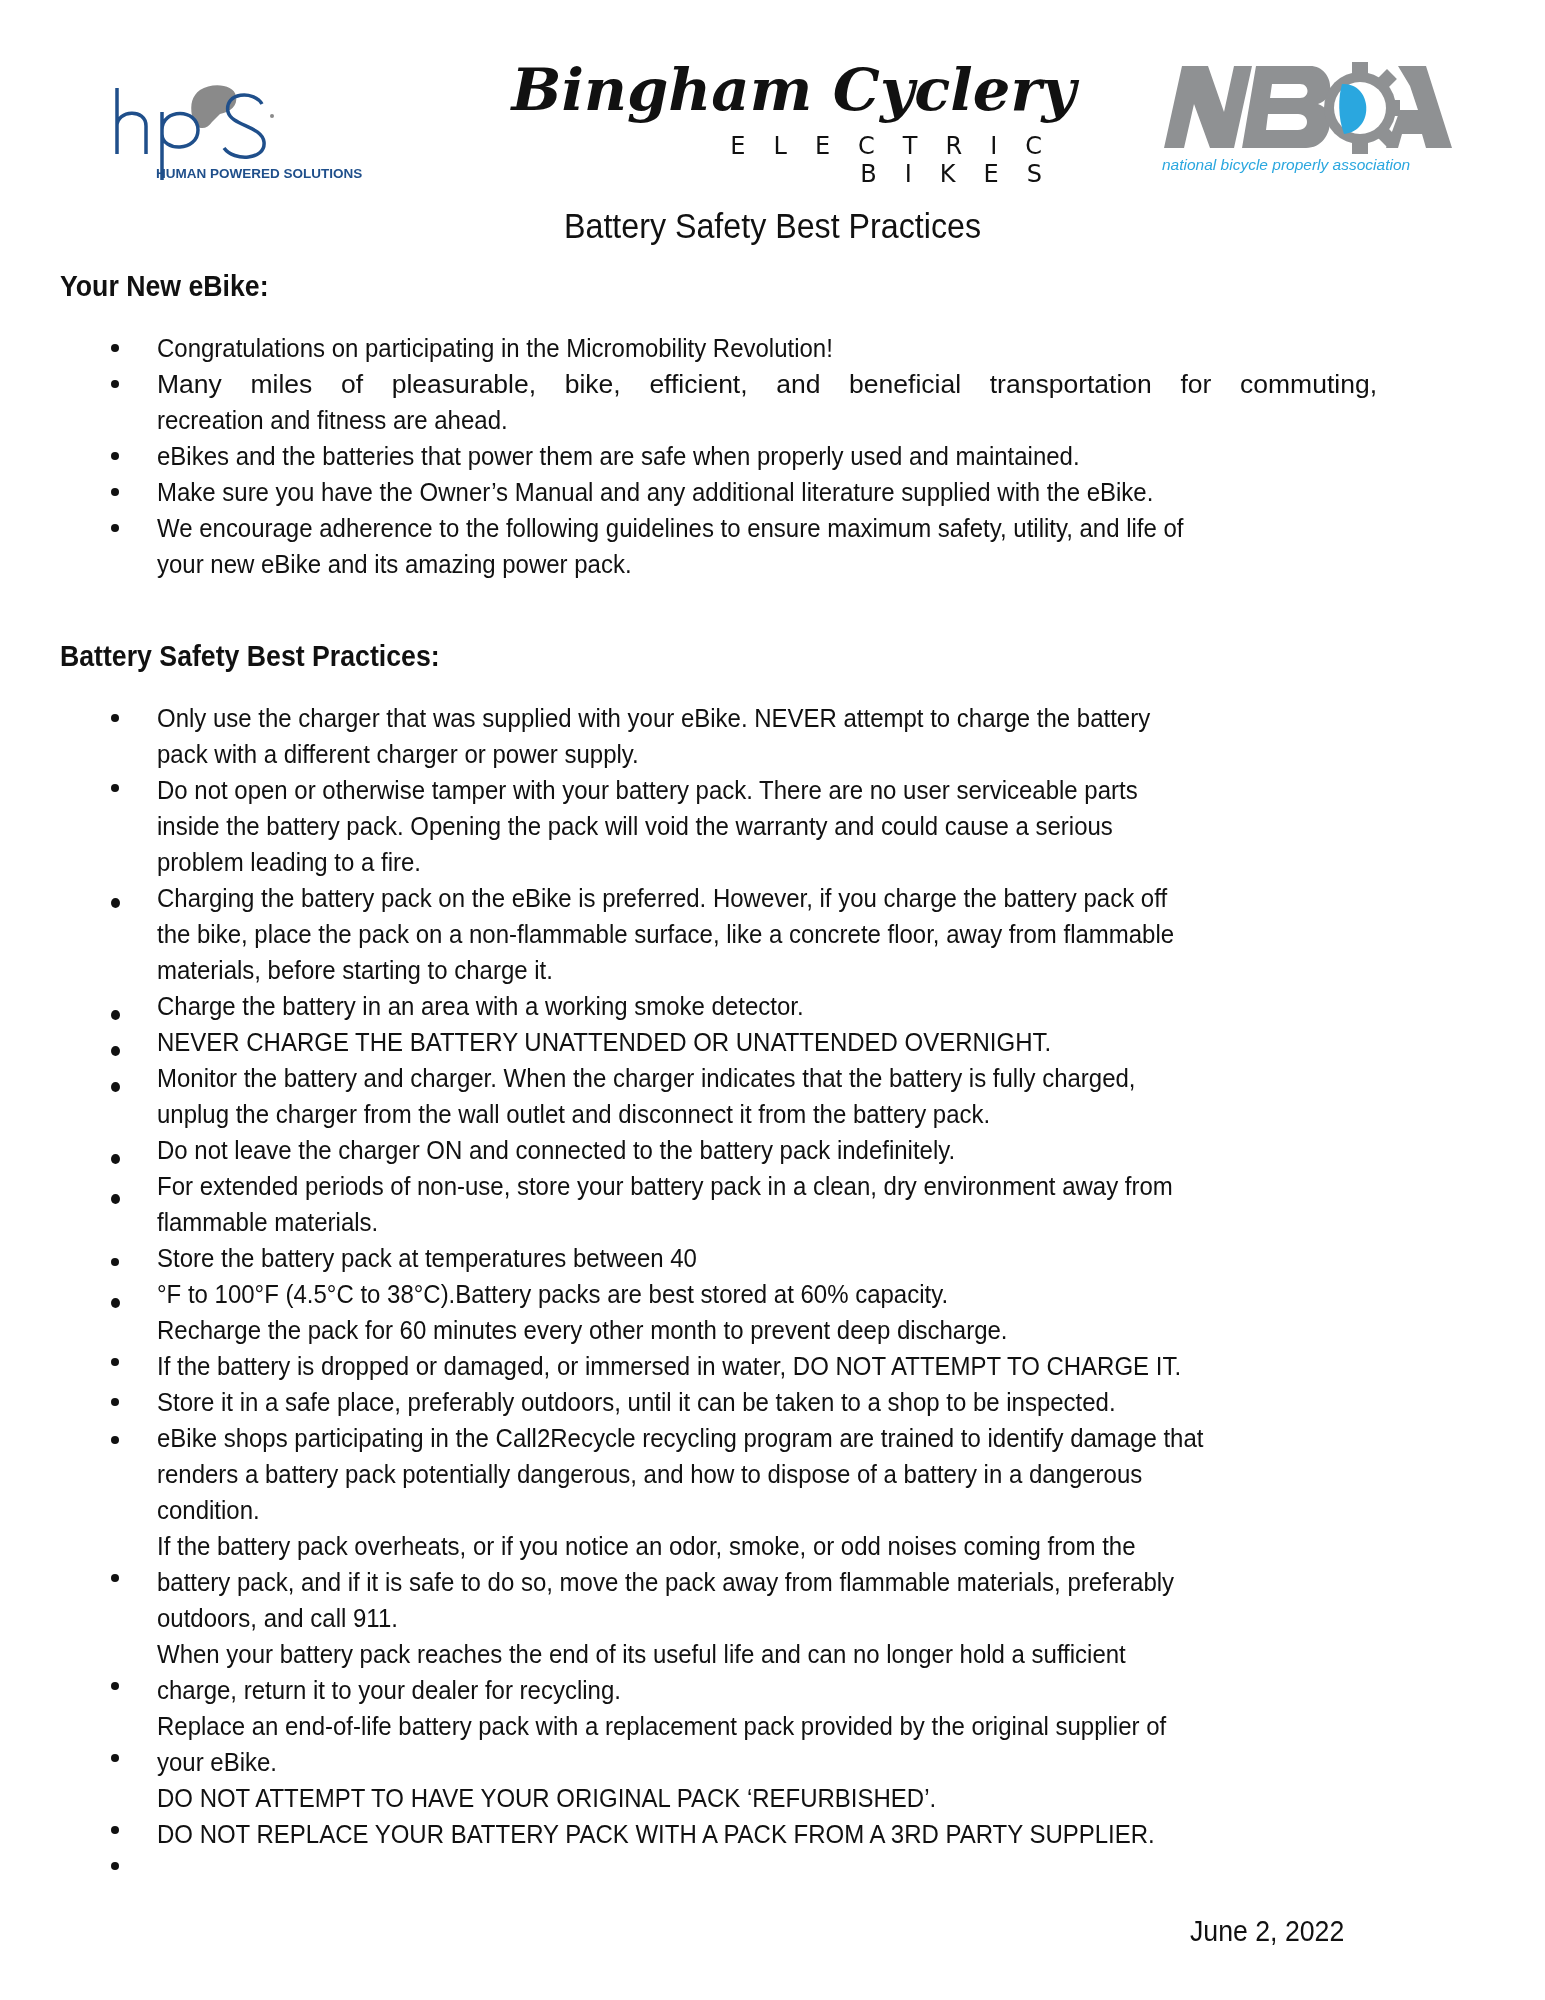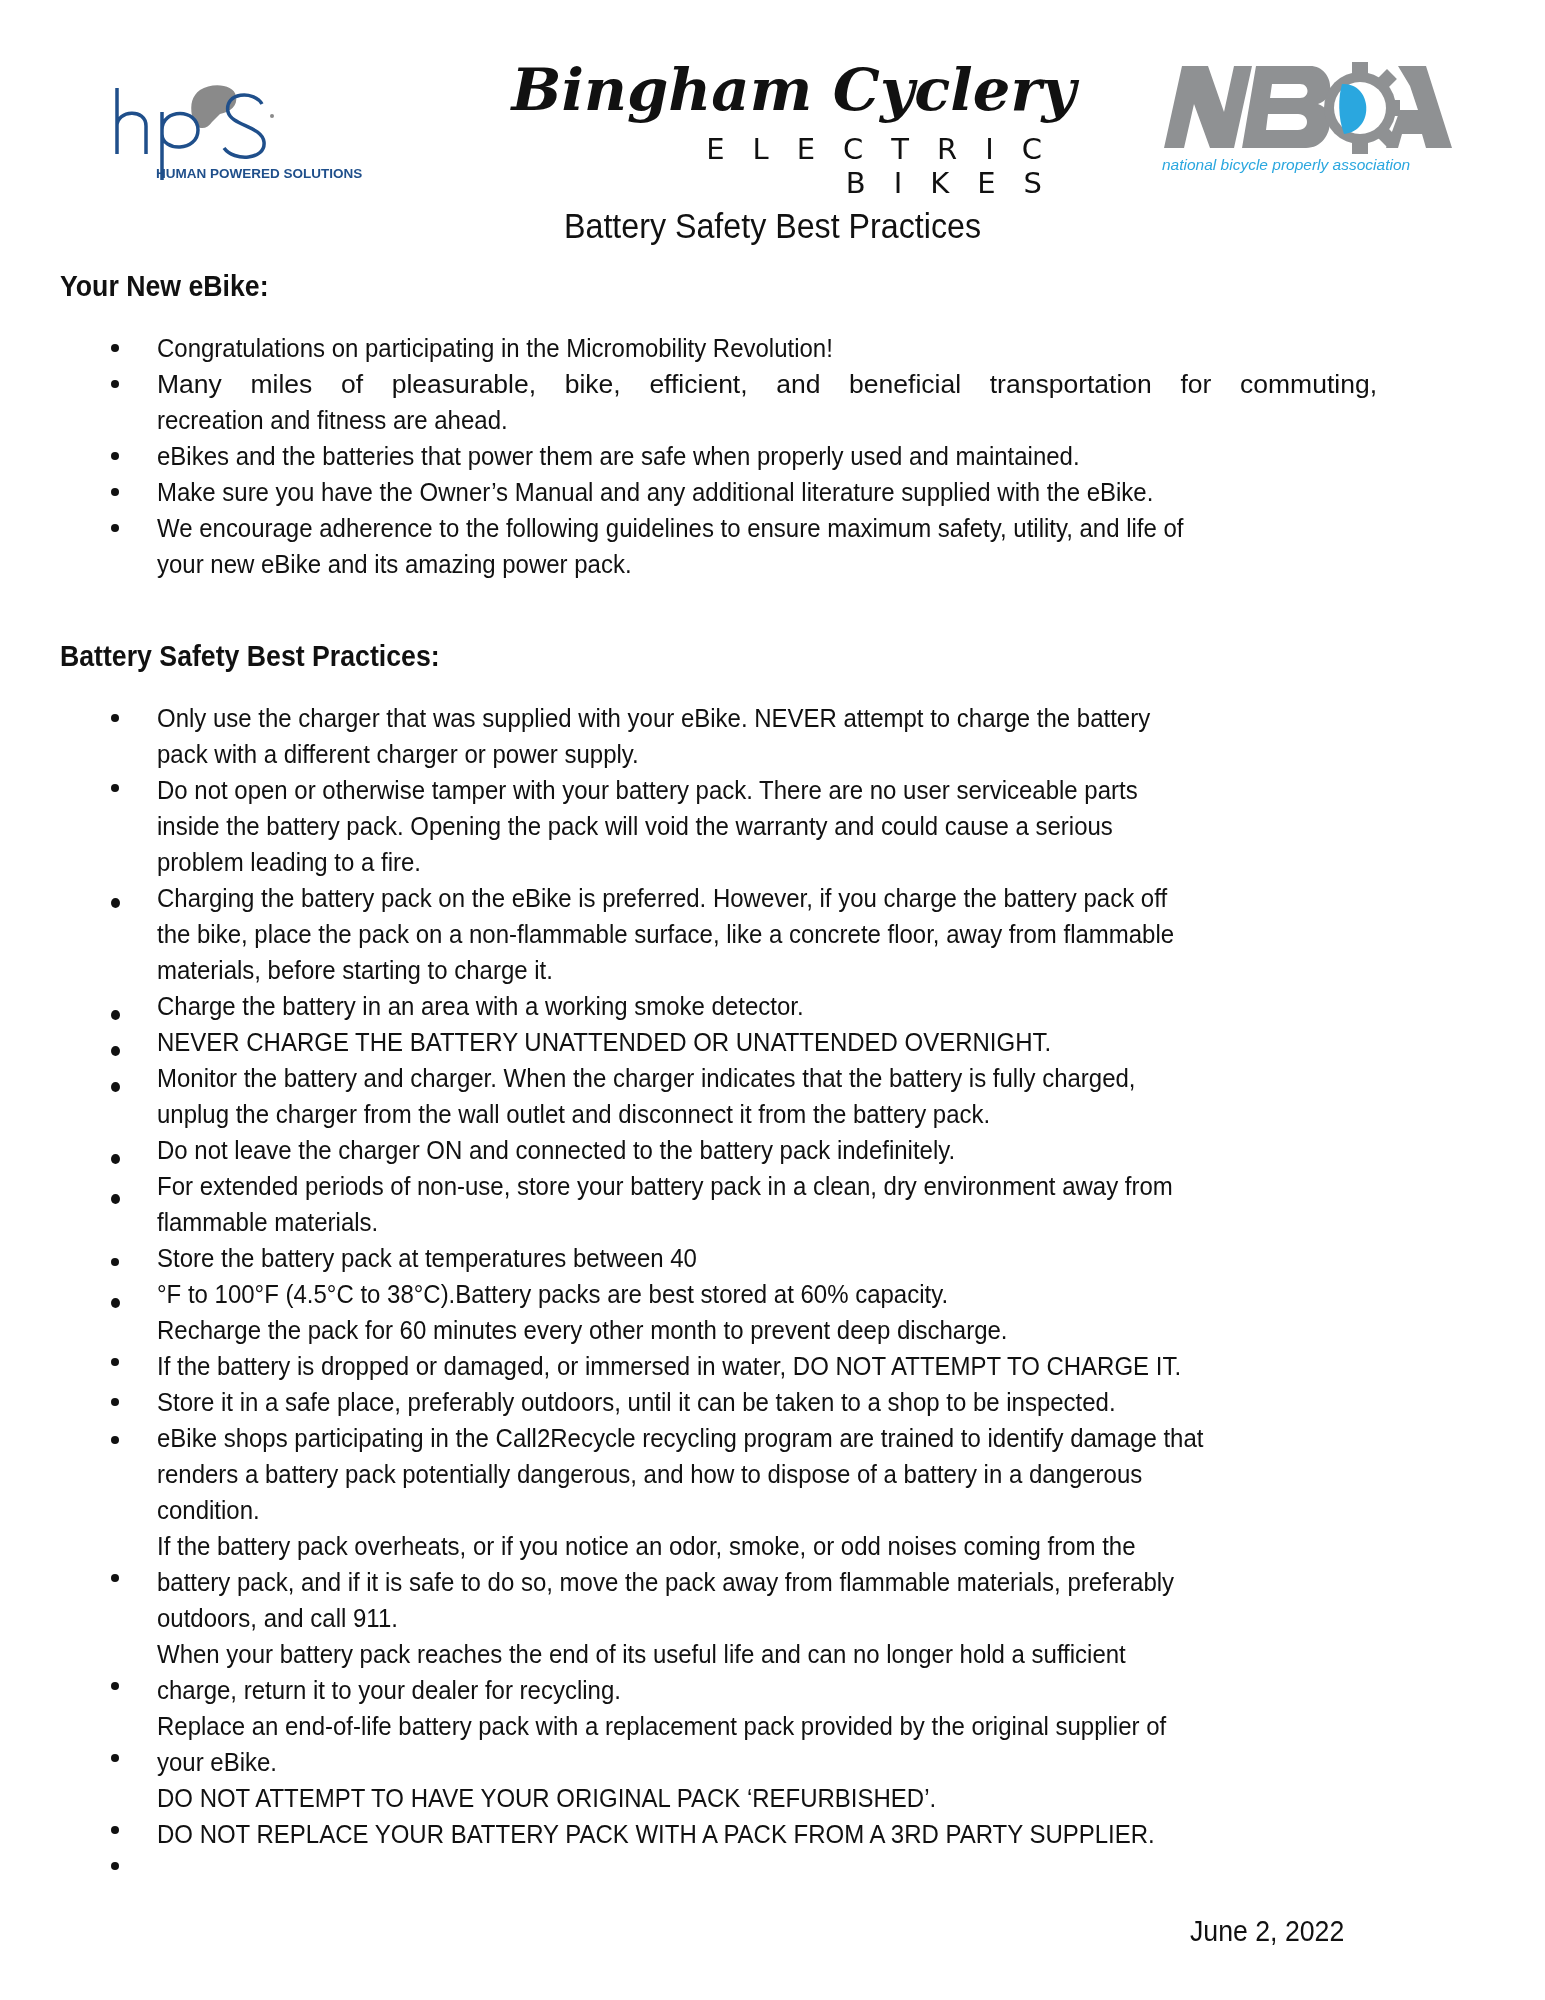--- a/index.html
+++ b/index.html
@@ -2,21 +2,21 @@
 <html><head>
 <meta charset="utf-8">
 <style>
   html, body { margin: 0; padding: 0; background: #ffffff; }
   body { width: 1545px; height: 2000px; position: relative; overflow: hidden; font-family: "Liberation Sans", sans-serif; color: #111; }
   .abs { position: absolute; }
   
   #hps-logo { left: 112px; top: 82px; width: 270px; height: 110px; }
   #bingham-logo { left: 470px; top: 58px; width: 600px; height: 120px; text-align: right; }
   .bingham-name { font-family: "DejaVu Serif", serif; font-style: italic; font-weight: bold; font-size: 58px; letter-spacing: 0px; color: #111; line-height: 64px; transform: scaleX(1.02); }
-  .bingham-sub { font-family: "DejaVu Sans", sans-serif; font-size: 29px; letter-spacing: 28px; margin-top: 10px; margin-left: 26px; color: #111; }
+  .bingham-sub { font-family: "DejaVu Sans", sans-serif; font-size: 24px; letter-spacing: 28px; margin-top: 10px; margin-left: 26px; color: #111; }
   #nbda-logo { left: 1160px; top: 58px; width: 300px; height: 120px; }
   .nbda-tag { font-family: "Liberation Sans", sans-serif; font-style: italic; font-size: 15.5px; color: #2aa7df; position: absolute; left: 2px; top: 98px; white-space: nowrap; }
   
   .title { left: 0; width: 1545px; text-align: center; top: 206px; font-size: 35px; font-family: "Liberation Sans", sans-serif; color: #111; transform: scaleX(0.92); }
   .heading { left: 60px; font-weight: bold; font-size: 29px; color: #111; transform-origin: left center; transform: scaleX(0.92); white-space: nowrap; }
   .line { left: 157px; font-size: 26.5px; white-space: nowrap; color: #111; transform-origin: left center; transform: scaleX(0.905); line-height: 32px; }
   .line.justify { width: 1220px; text-align: justify; text-align-last: justify; transform: none; font-size: 26.5px; }
   .bullet { left: 111px; width: 8px; height: 8px; border-radius: 50%; background: #111; }
   .bullet.big { width: 9px; height: 10px; }
   .date { left: 1190px; top: 1915px; font-size: 29px; transform-origin: left center; transform: scaleX(0.92); white-space: nowrap; }

